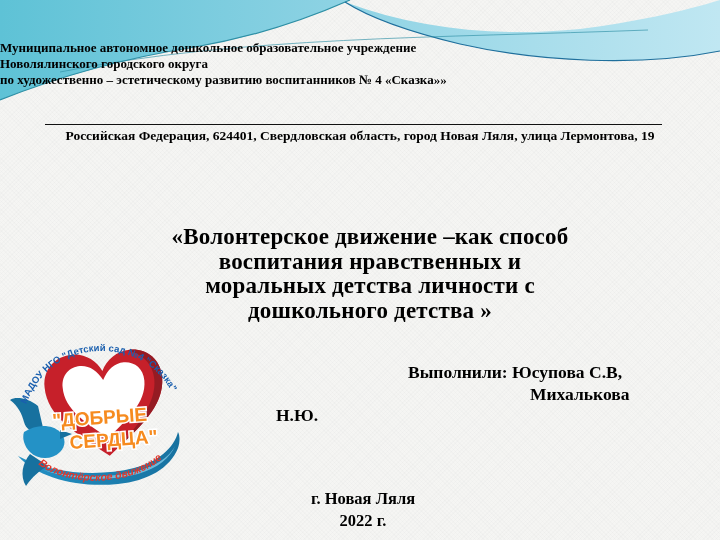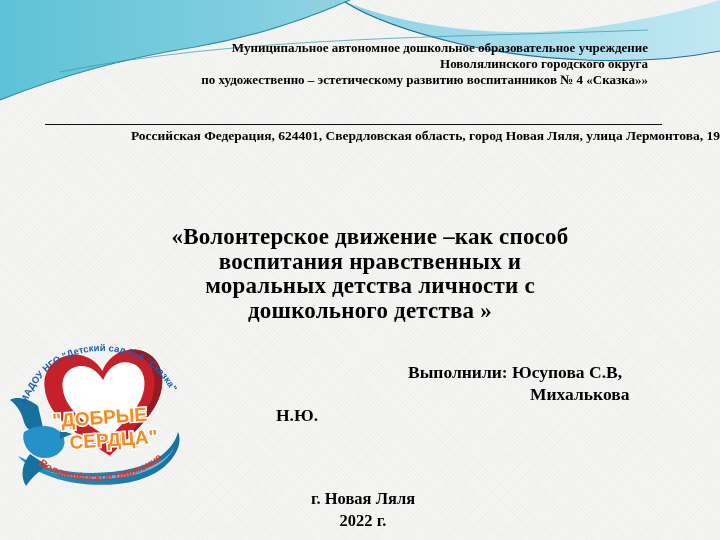--- a/index.html
+++ b/index.html
@@ -8,29 +8,29 @@
     background-color:#f5f5f3;
     background-image:
       repeating-linear-gradient(45deg, rgba(60,70,80,0.02) 0 1px, transparent 1px 3px),
       repeating-linear-gradient(-45deg, rgba(60,70,80,0.02) 0 1px, transparent 1px 3px);
     font-family:"Liberation Serif","DejaVu Serif",serif;
     color:#000;
   }
   .top-waves{position:absolute; top:0; left:0; width:720px; height:150px;}
   .org-header{
     position:absolute; top:40px; left:0; width:648px;
-    text-align:right; font-weight:bold; font-size:13px; line-height:16px;
+    text-align:left; font-weight:bold; font-size:13px; line-height:16px;
   }
   .divider{
     position:absolute; top:124px; left:45px; width:617px; height:0;
     border-top:1.5px solid #111;
   }
   .address{
     position:absolute; top:128px; left:0; width:720px;
-    text-align:right; font-weight:bold; font-size:13.5px;
+    text-align:center; font-weight:bold; font-size:13.5px;
   }
   .slide-title{
     position:absolute; top:225px; left:80px; width:580px;
     text-align:center; font-weight:bold; font-size:23px; line-height:24.5px;
     letter-spacing:0.2px;
   }
   .author-line{position:absolute; font-weight:bold; font-size:17.5px; white-space:nowrap;text-align:right;}
   .author-line1{left:408px; top:362px;}
   .author-line2{left:530px; top:384px;}
   .author-line3{left:276px; top:405px;}

